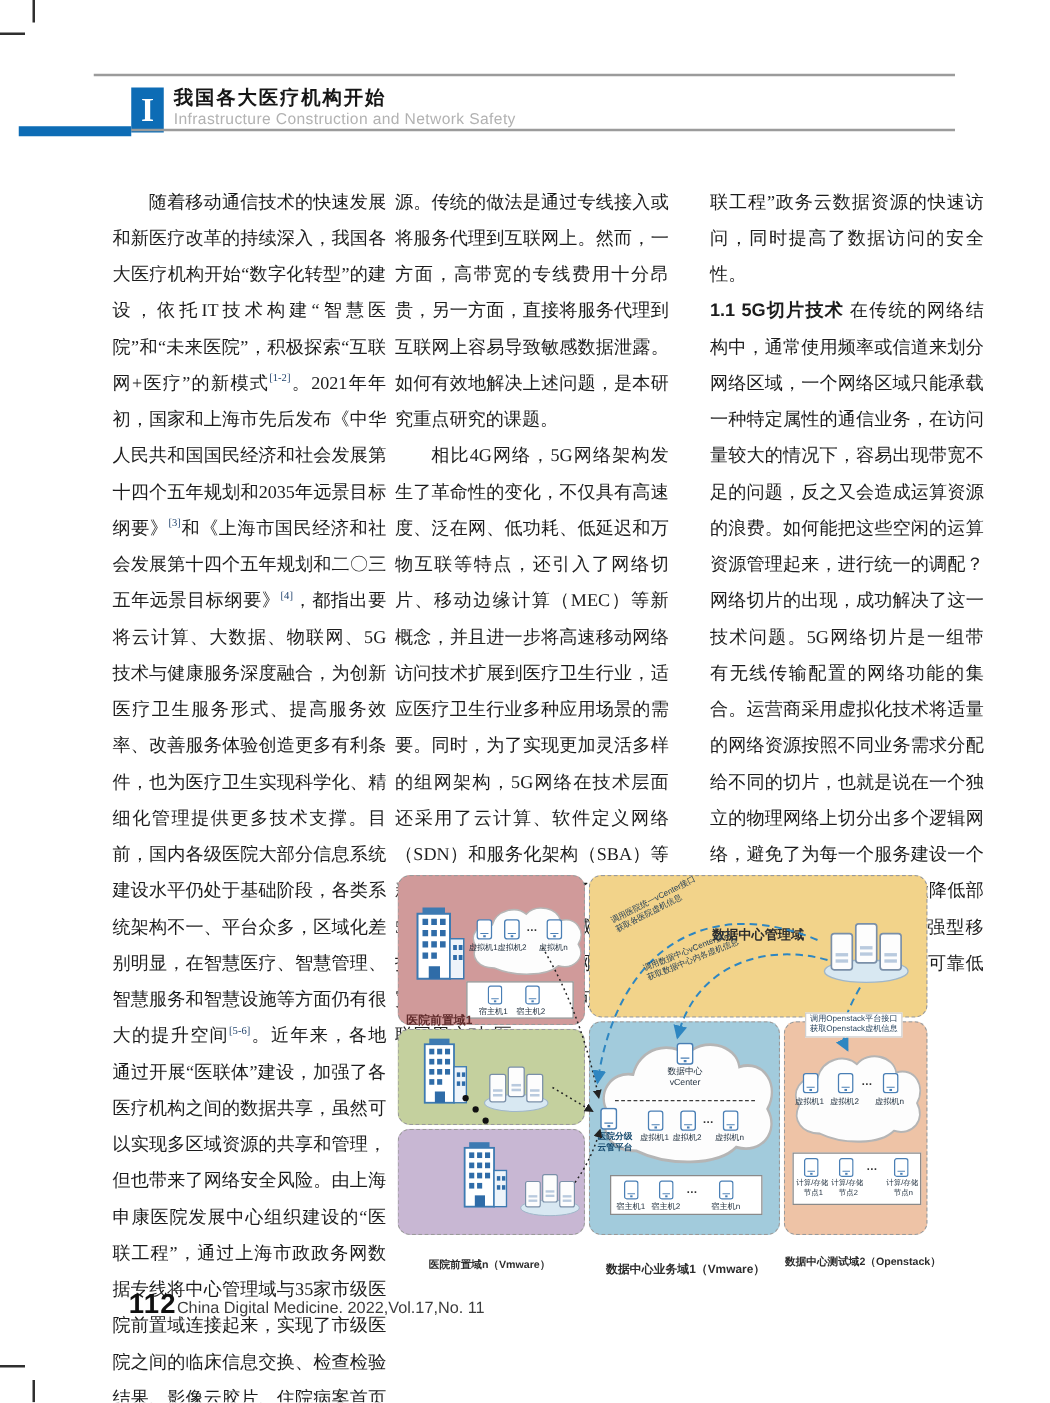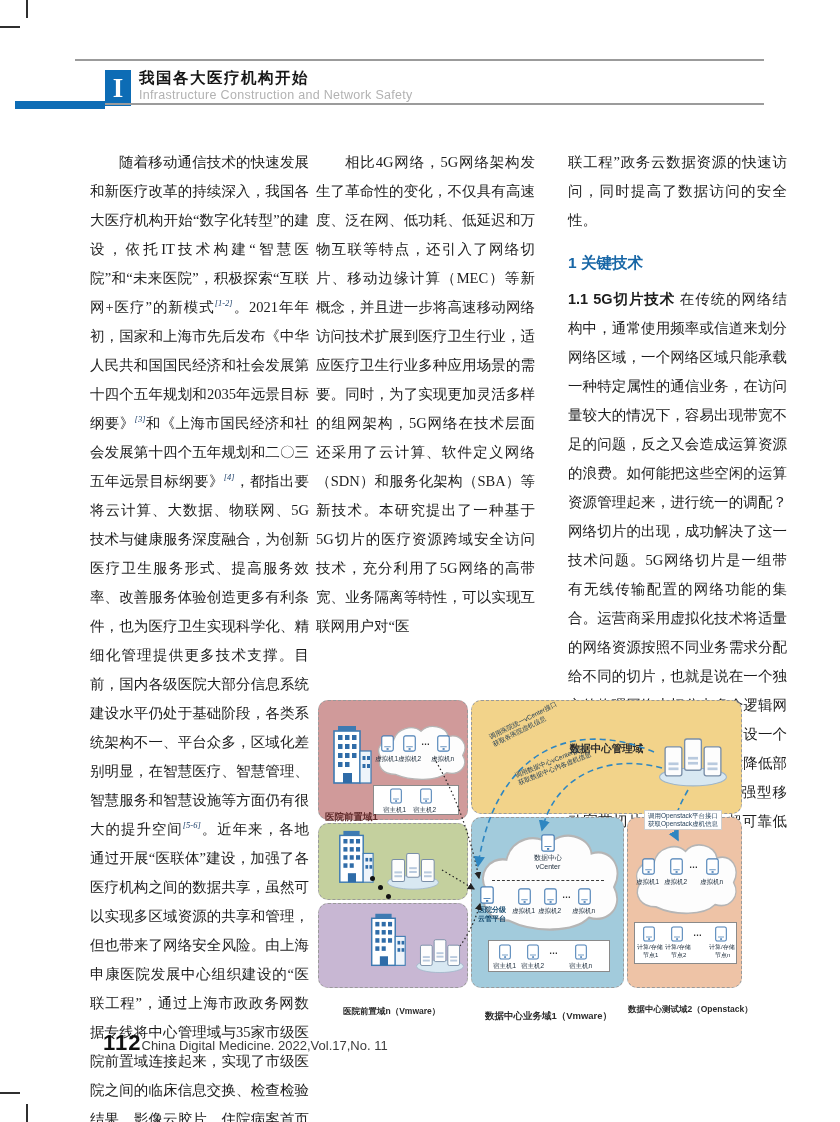--- a/index.html
+++ b/index.html
@@ -24,21 +24,21 @@
           font-size:12.5px;color:#b2b2b2;letter-spacing:.3px;}
   .hdr-blueline{position:absolute;left:15px;top:101px;width:90px;height:8px;background:#0d6cb5;}
   .hdr-grayline{position:absolute;left:105px;top:103px;width:659px;height:2px;background:#9b9b9b;}
 
   
   .col{position:absolute;top:148px;width:219px;font-size:14.5px;line-height:29px;
        text-align:justify;color:#1c1c1c;}
   .col1{left:90px;}  .col2{left:316px;}  .col3{left:541px;margin-left:27px;}
   .para{margin:0;}
   .para.indent{text-indent:2em;}
-  .para sup{font-size:8.5px;line-height:0;vertical-align:super;color:#23456e;font-style:italic;}
+  .para sup{font-size:8.5px;line-height:0;vertical-align:super;color:#23456e;}
   .lead-bold{font-weight:bold;font-family:"Liberation Sans",sans-serif;}
   .sec-heading{margin:13px 0 8px 0;font-family:"Liberation Sans",sans-serif;
                font-size:15.5px;font-weight:bold;color:#1766a6;}
 
   
   .figure{position:absolute;left:318px;top:700px;width:424px;height:310px;
           font-family:"Liberation Sans",sans-serif;}
   .panel{position:absolute;border:1px dashed #9a9a9a;border-radius:10px;box-sizing:border-box;}
   .pA{left:0;top:0;width:150px;height:120px;background:#d09a9a;}
   .pB{left:153px;top:0;width:271px;height:114px;background:#f2d38a;}
@@ -135,27 +135,27 @@
   <div class="hdr-i">I</div>
   <div class="hdr-zh">我国各大医疗机构开始</div>
   <div class="hdr-en">Infrastructure Construction and Network Safety</div>
   <div class="hdr-blueline"></div>
   <div class="hdr-grayline"></div>
 
   <div class="col col1">
       <p class="para indent"><span>随着移动通信技术的快速发展和新医疗改革的持续深入，我国各大医疗机构开始“数字化转型”的建设，依托IT技术构建“智慧医院”和“未来医院”，积极探索“互联网+医疗”的新模式</span><sup>[1-2]</sup><span>。2021年年初，国家和上海市先后发布《中华人民共和国国民经济和社会发展第十四个五年规划和2035年远景目标纲要》</span><sup>[3]</sup><span>和《上海市国民经济和社会发展第十四个五年规划和二〇三五年远景目标纲要》</span><sup>[4]</sup><span>，都指出要将云计算、大数据、物联网、5G技术与健康服务深度融合，为创新医疗卫生服务形式、提高服务效率、改善服务体验创造更多有利条件，也为医疗卫生实现科学化、精细化管理提供更多技术支撑。目前，国内各级医院大部分信息系统建设水平仍处于基础阶段，各类系统架构不一、平台众多，区域化差别明显，在智慧医疗、智慧管理、智慧服务和智慧设施等方面仍有很大的提升空间</span><sup>[5-6]</sup><span>。近年来，各地通过开展“医联体”建设，加强了各医疗机构之间的数据共享，虽然可以实现多区域资源的共享和管理，但也带来了网络安全风险。由上海申康医院发展中心组织建设的“医联工程”，通过上海市政政务网数据专线将中心管理域与35家市级医院前置域连接起来，实现了市级医院之间的临床信息交换、检查检验结果、影像云胶片、住院病案首页等临床信息的互联互通互认</span></p>
     </div>
   <div class="col col2">
+      <p class="para"><span>源。传统的做法是通过专线接入或将服务代理到互联网上。然而，一方面，高带宽的专线费用十分昂贵，另一方面，直接将服务代理到互联网上容易导致敏感数据泄露。如何有效地解决上述问题，是本研究重点研究的课题。</span></p>
       <p class="para indent"><span>相比4G网络，5G网络架构发生了革命性的变化，不仅具有高速度、泛在网、低功耗、低延迟和万物互联等特点，还引入了网络切片、移动边缘计算（MEC）等新概念，并且进一步将高速移动网络访问技术扩展到医疗卫生行业，适应医疗卫生行业多种应用场景的需要。同时，为了实现更加灵活多样的组网架构，5G网络在技术层面还采用了云计算、软件定义网络（SDN）和服务化架构（SBA）等新技术。本研究提出了一种基于5G切片的医疗资源跨域安全访问技术，充分利用了5G网络的高带宽、业务隔离等特性，可以实现互联网用户对“医</span></p>
     </div>
   <div class="col col3">
     <div>
         <p class="para"><span>联工程”政务云数据资源的快速访问，同时提高了数据访问的安全性。</span></p>
       </div>
-    <h2 class="sec-heading">1 关键技术</h2>
     <div>
         <p class="para"><span class="lead-bold">1.1 5G切片技术</span><span> 在传统的网络结构中，通常使用频率或信道来划分网络区域，一个网络区域只能承载一种特定属性的通信业务，在访问量较大的情况下，容易出现带宽不足的问题，反之又会造成运算资源的浪费。如何能把这些空闲的运算资源管理起来，进行统一的调配？网络切片的出现，成功解决了这一技术问题。5G网络切片是一组带有无线传输配置的网络功能的集合。运营商采用虚拟化技术将适量的网络资源按照不同业务需求分配给不同的切片，也就是说在一个独立的物理网络上切分出多个逻辑网络，避免了为每一个服务建设一个专用的物理网络，因而大大降低部署的成本。5G切片分为增强型移动宽带切片（eMBB）、超可靠低时延</span></p>
       </div>
   </div>
 
   <div class="figure">
 
     <div class="panel pA">
       <svg class="abs" style="left:12px;top:24px" width="42" height="60" viewBox="0 0 42 60">
           <use href="#sym-building"></use>

